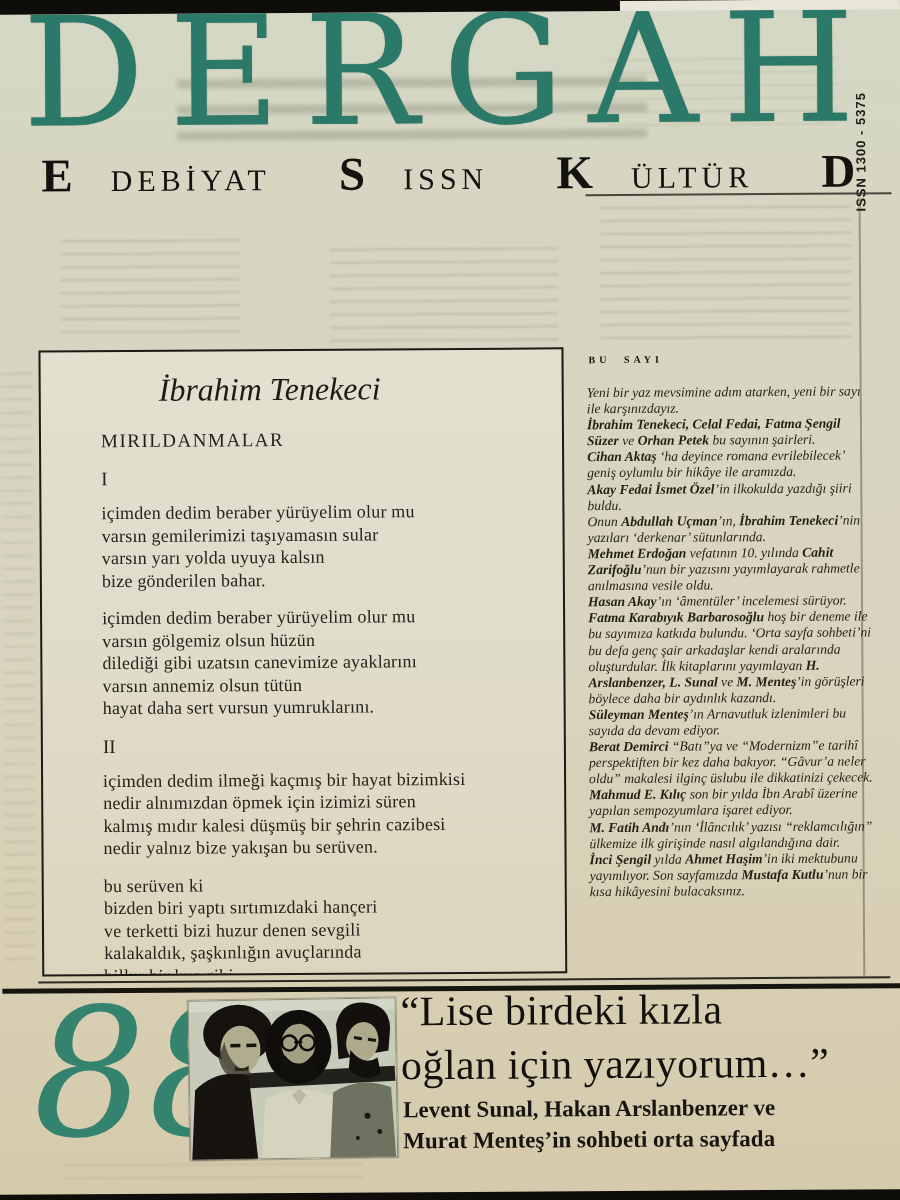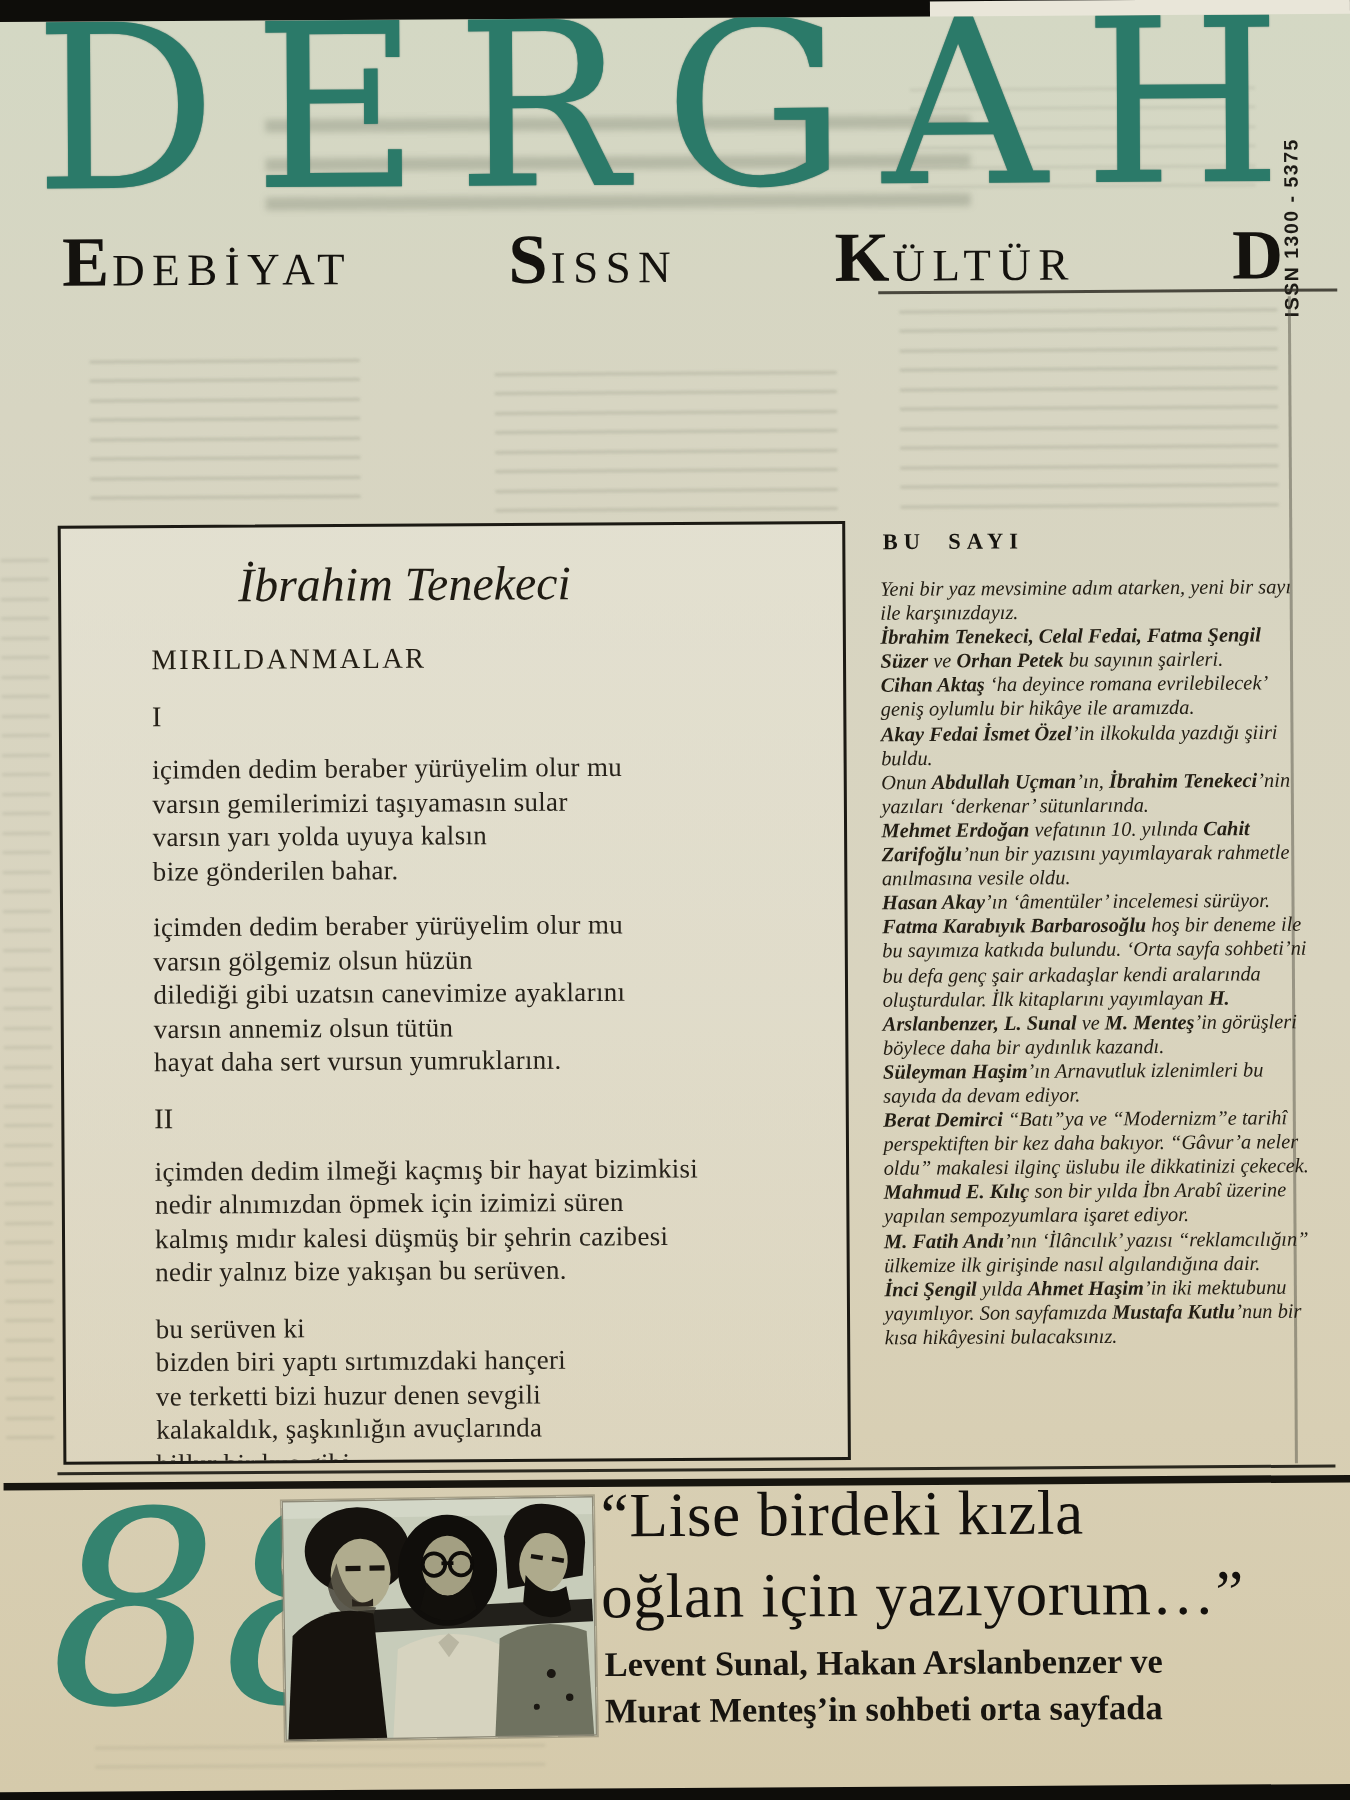--- a/index.html
+++ b/index.html
@@ -48,21 +48,21 @@
     font-family:"Liberation Sans","DejaVu Sans",sans-serif;
     font-size:13px;font-weight:bold;letter-spacing:1px;color:#1c1a15;
   }
   .subtitle{
     position:absolute;left:44px;top:146px;width:816px;
     display:flex;justify-content:space-between;align-items:baseline;
     color:#14120e;
   }
   .sub-word{display:flex;align-items:baseline;}
   .sub-initial{font-size:47px;font-weight:bold;letter-spacing:2px;}
-  .sub-rest{font-size:30px;letter-spacing:5px;font-weight:500;}
+  .sub-rest{font-size:30px;letter-spacing:5px;font-weight:500;margin-left:36px;}
 
   .hline-tr{position:absolute;left:588px;top:195px;width:306px;height:2px;background:#302e26;opacity:.85;}
   .vline-r{position:absolute;left:861px;top:200px;width:2px;height:778px;background:#4a483c;opacity:.45;}
 
   
   .poem-box{
     position:absolute;left:40px;top:348px;width:521px;height:622px;
     border:2px solid #1c1a14;
     background:linear-gradient(180deg,rgba(236,233,220,.55),rgba(228,224,208,.35));
     overflow:hidden;
@@ -74,21 +74,21 @@
   }
   .poem-title{margin-top:22px;font-size:19px;letter-spacing:1.5px;color:#241f15;}
   .poem-label{margin-top:16px;font-size:19px;}
   .stanza{margin-top:12px;}
   .stanza.gap{margin-top:15px;}
   .poem-line{font-size:18px;line-height:22.5px;letter-spacing:.2px;color:#27221a;}
 
   
   .busayi-head{
     position:absolute;left:590px;top:355px;
-    font-size:15px;font-weight:bold;letter-spacing:4px;word-spacing:7px;color:#16140f;
+    font-size:10px;font-weight:bold;letter-spacing:4px;word-spacing:7px;color:#16140f;
   }
   .busayi{
     position:absolute;left:588px;top:386px;width:284px;color:#231e14;
   }
   .busayi p{margin:0;font-style:italic;font-size:13.6px;line-height:16.1px;}
   .busayi b{font-weight:bold;}
 
   
   .rule-thin{position:absolute;left:36px;top:979px;width:852px;height:2px;background:#2b2920;}
   .rule-thick{position:absolute;left:0;top:986px;width:900px;height:5px;background:#17150f;}
@@ -201,21 +201,21 @@
     <div class="busayi-head">BU SAYI</div>
     <div class="busayi" id="busayi-body">
         <p><span>Yeni bir yaz mevsimine adım atarken, yeni bir sayı ile karşınızdayız.</span></p>
         <p><b>İbrahim Tenekeci, Celal Fedai, Fatma Şengil Süzer</b><span> ve </span><b>Orhan Petek</b><span> bu sayının şairleri.</span></p>
         <p><b>Cihan Aktaş</b><span> ‘ha deyince romana evrilebilecek’ geniş oylumlu bir hikâye ile aramızda.</span></p>
         <p><b>Akay Fedai</b><span> </span><b>İsmet Özel</b><span>’in ilkokulda yazdığı şiiri buldu.</span></p>
         <p><span>Onun </span><b>Abdullah Uçman</b><span>’ın, </span><b>İbrahim Tenekeci</b><span>’nin yazıları ‘derkenar’ sütunlarında.</span></p>
         <p><b>Mehmet Erdoğan</b><span> vefatının 10. yılında </span><b>Cahit Zarifoğlu</b><span>’nun bir yazısını yayımlayarak rahmetle anılmasına vesile oldu.</span></p>
         <p><b>Hasan Akay</b><span>’ın ‘âmentüler’ incelemesi sürüyor.</span></p>
         <p><b>Fatma Karabıyık Barbarosoğlu</b><span> hoş bir deneme ile bu sayımıza katkıda bulundu. ‘Orta sayfa sohbeti’ni bu defa genç şair arkadaşlar kendi aralarında oluşturdular. İlk kitaplarını yayımlayan </span><b>H. Arslanbenzer, L. Sunal</b><span> ve </span><b>M. Menteş</b><span>’in görüşleri böylece daha bir aydınlık kazandı.</span></p>
-        <p><b>Süleyman Haşim</b><span>’ın Arnavutluk izlenimleri bu sayıda da devam ediyor.</span></p>
+        <p><b>Süleyman Menteş</b><span>’ın Arnavutluk izlenimleri bu sayıda da devam ediyor.</span></p>
         <p><b>Berat Demirci</b><span> “Batı”ya ve “Modernizm”e tarihî perspektiften bir kez daha bakıyor. “Gâvur’a neler oldu” makalesi ilginç üslubu ile dikkatinizi çekecek.</span></p>
         <p><b>Mahmud E. Kılıç</b><span> son bir yılda İbn Arabî üzerine yapılan sempozyumlara işaret ediyor.</span></p>
         <p><b>M. Fatih Andı</b><span>’nın ‘İlâncılık’ yazısı “reklamcılığın” ülkemize ilk girişinde nasıl algılandığına dair.</span></p>
         <p><b>İnci Şengil</b><span> yılda </span><b>Ahmet Haşim</b><span>’in iki mektubunu yayımlıyor. Son sayfamızda </span><b>Mustafa Kutlu</b><span>’nun bir kısa hikâyesini bulacaksınız.</span></p>
       </div>
 
     <div class="rule-thin"></div>
     <div class="rule-thick"></div>
 
     <div class="issue-number">88</div>

